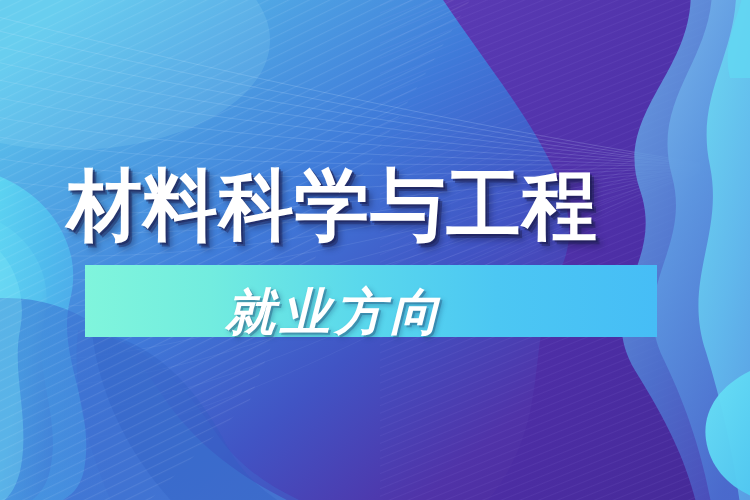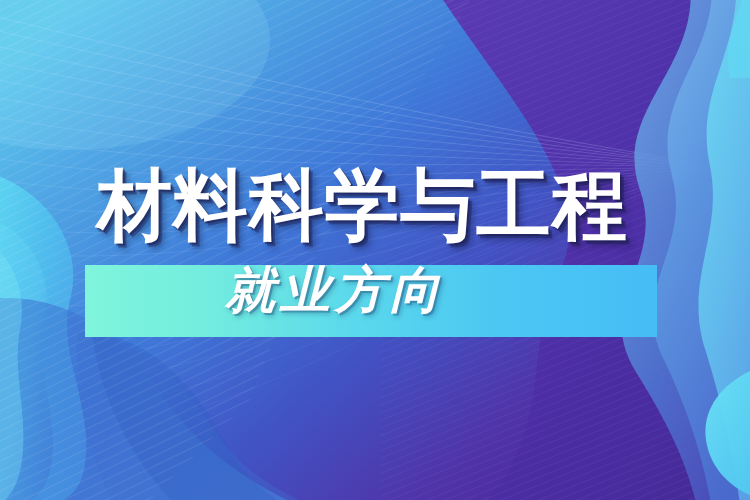--- a/index.html
+++ b/index.html
@@ -25,21 +25,21 @@
 
   
   .title-wrap {
     position: absolute;
     left: 0;
     top: 150px;
     width: 750px;
     height: 110px;
     display: flex;
     align-items: center;
-    padding-left: 97px;
+    padding-left: 67px;
     box-sizing: border-box;
     pointer-events: none;
   }
   .title-text {
     font-family: "DejaVu Sans", "Liberation Sans", sans-serif;
     font-size: 78px;
     line-height: 1;
     font-weight: 700;
     color: #ffffff;
     letter-spacing: 1px;
@@ -61,21 +61,21 @@
     height: 72px;
     background: linear-gradient(90deg, #80f5dc 0%, #72ecdf 22%, #5ad8ec 48%, #4cc7f3 72%, #46bdf6 100%);
   }
   .sub-text-wrap {
     position: absolute;
     left: 85px;
     top: 265px;
     width: 572px;
     height: 72px;
     display: flex;
-    align-items: flex-start;
+    align-items: flex-end;
     justify-content: center;
     padding-right: 72px;
     box-sizing: border-box;
     pointer-events: none;
   }
   .sub-text {
     font-family: "DejaVu Sans", "Liberation Sans", sans-serif;
     font-size: 50px;
     line-height: 1;
     font-weight: 700;

